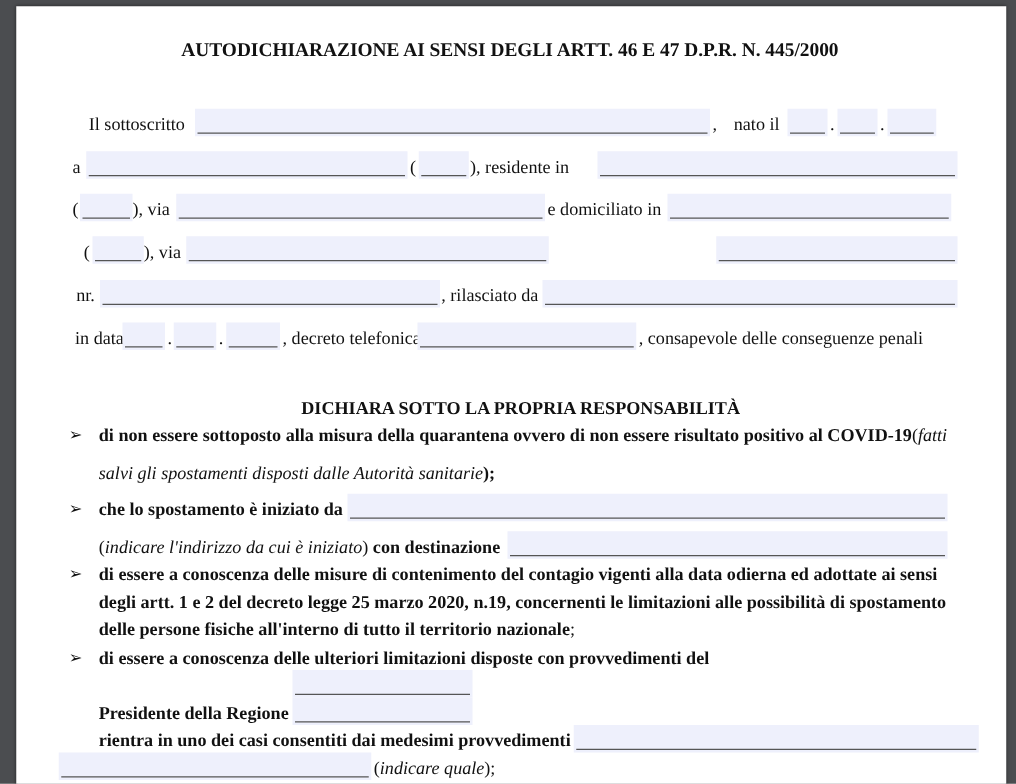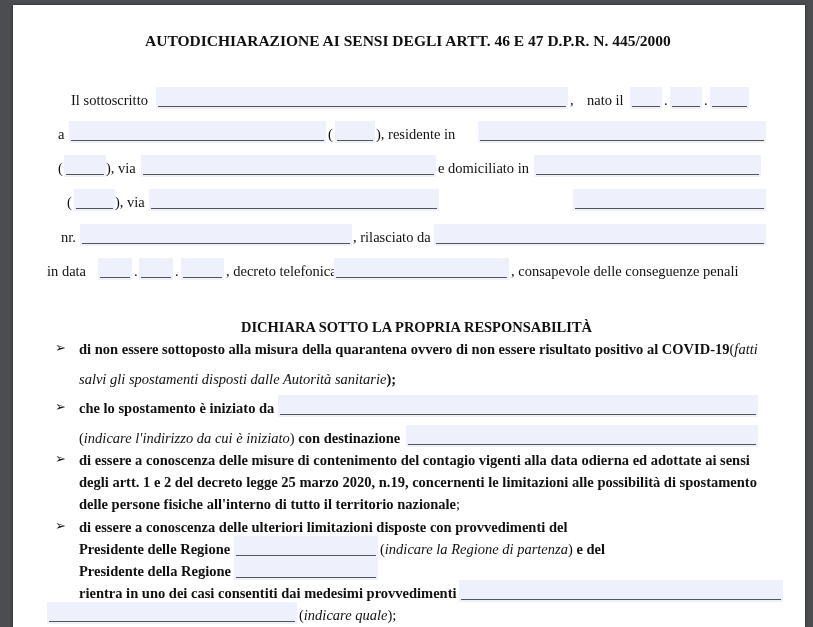--- a/index.html
+++ b/index.html
@@ -101,21 +101,21 @@
 
   <div class="t" style="left:48px; top:223px;">nr.</div>
   <div class="field" style="left:67px; top:219px; width:272px;">
       <input style="">
     </div>
   <div class="t" style="left:340px; top:223px;">, rilasciato da</div>
   <div class="field" style="left:421px; top:219px; width:332px;">
       <input style="">
     </div>
 
-  <div class="t" style="left:34px; top:257px;">in data</div>
+  <div class="t" style="left:47px; top:257px;">in data</div>
   <div class="field" style="left:85px; top:253px; width:34px;">
       <input style="">
     </div>
   <div class="t" style="left:121px; top:257px;">.</div>
   <div class="field" style="left:126px; top:253px; width:34px;">
       <input style="">
     </div>
   <div class="t" style="left:162px; top:257px;">.</div>
   <div class="field" style="left:168px; top:253px; width:43px;">
       <input style="">
@@ -144,25 +144,23 @@
     </div>
 
   <div class="arrow" style="left:42px; top:445px;">➢</div>
   <div class="t b" style="left:66px; top:446px;"><span class="u">di essere a conoscenza delle misure di contenimento del contagio vigenti alla data odierna</span> <span>ed adottate ai sensi</span></div>
   <div class="t b" style="left:66px; top:468px;"><span>degli artt. 1 e 2 del decreto legge 25 marzo 2020, n.19,</span> <span class="u">concernenti le limitazioni alle possibilità di spostamento</span></div>
   <div class="t b" style="left:66px; top:490px;"><span class="u">delle persone fisiche all'interno di tutto il territorio nazionale</span><span style="font-weight:normal">;</span></div>
 
   <div class="arrow" style="left:42px; top:512px;">➢</div>
   <div class="t b" style="left:66px; top:513px;"><span class="u">di essere a conoscenza delle ulteriori limitazioni disposte con provvedimenti</span> <span>del</span></div>
 
-  <div class="t b" style="left:66px; top:535px;">Presidente delle Regione</div>
   <div class="field" style="left:221px; top:531px; width:144px;">
       <input style="">
     </div>
-  <div class="t" style="left:367px; top:535px;"><span>(</span><span class="i">indicare la Regione di partenza</span><span>)</span> <span class="b">e del</span></div>
 
   <div class="t b" style="left:66px; top:557px;">Presidente della Regione</div>
   <div class="field" style="left:221px; top:553px; width:144px;">
       <input style="">
     </div>
 
   <div class="t b" style="left:66px; top:579px;">rientra in uno dei casi consentiti dai medesimi provvedimenti</div>
   <div class="field" style="left:446px; top:575px; width:324px;">
       <input style="">
     </div>

